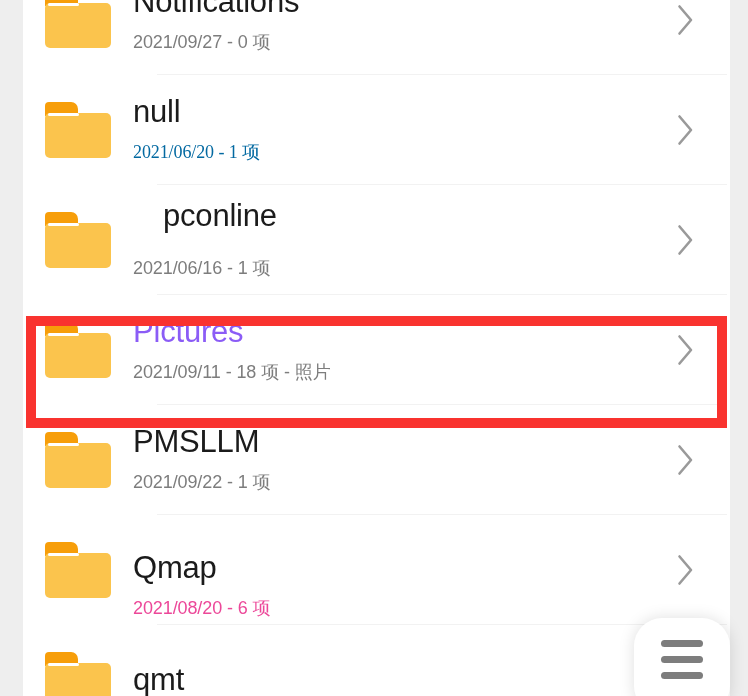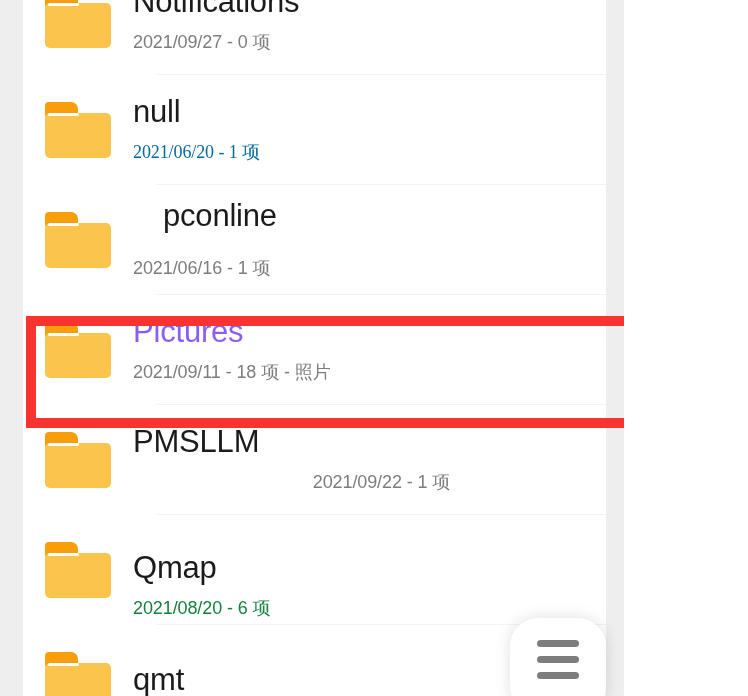--- a/index.html
+++ b/index.html
@@ -10,21 +10,21 @@
     width: 748px;
     height: 696px;
     overflow: hidden;
     background: #ffffff;
     font-family: "Liberation Sans", "DejaVu Sans", sans-serif;
     -webkit-font-smoothing: antialiased;
   }
 
   #screen {
     position: relative;
-    width: 624px;
+    width: 748px;
     height: 696px;
     background: #ffffff;
     overflow: hidden;
   }
 
   
   .gutter {
     position: absolute;
     top: 0;
     height: 696px;
@@ -283,40 +283,40 @@
       <div class="row">
         <div class="row-icon">
           <div class="folder">
             <span class="tab" style="background: rgb(247, 158, 10);"></span>
             <span class="body" style="background: rgb(251, 196, 77);"></span>
             <span class="notch"></span>
           </div>
         </div>
         <div class="row-text">
           <div class="row-title" style="color: rgb(27, 27, 27);">PMSLLM</div>
-          <div class="row-sub" style="color: rgb(125, 125, 125); text-align: center;">2021/09/22 - 1 项</div>
+          <div class="row-sub" style="color: rgb(125, 125, 125);">2021/09/22 - 1 项</div>
         </div>
         <div class="row-chevron">
           <svg class="chev" viewBox="0 0 17 32">
             <path d="M2.5 2.5 L14 16 L2.5 29.5" style="stroke: rgb(154, 154, 154);"></path>
           </svg>
         </div>
         <div class="divider" style="background: rgb(242, 242, 242);"></div>
       </div>
       <div class="row">
         <div class="row-icon">
           <div class="folder">
             <span class="tab" style="background: rgb(247, 158, 10);"></span>
             <span class="body" style="background: rgb(251, 196, 77);"></span>
             <span class="notch"></span>
           </div>
         </div>
         <div class="row-text">
           <div class="row-title" style="color: rgb(27, 27, 27); margin-top: 32px;">Qmap</div>
-          <div class="row-sub" style="color: #15803d;">2021/08/20 - 6 项</div>
+          <div class="row-sub" style="color: #ec4899;">2021/08/20 - 6 项</div>
         </div>
         <div class="row-chevron">
           <svg class="chev" viewBox="0 0 17 32">
             <path d="M2.5 2.5 L14 16 L2.5 29.5" style="stroke: rgb(154, 154, 154);"></path>
           </svg>
         </div>
         <div class="divider" style="background: rgb(242, 242, 242);"></div>
       </div>
       <div class="row">
         <div class="row-icon">

